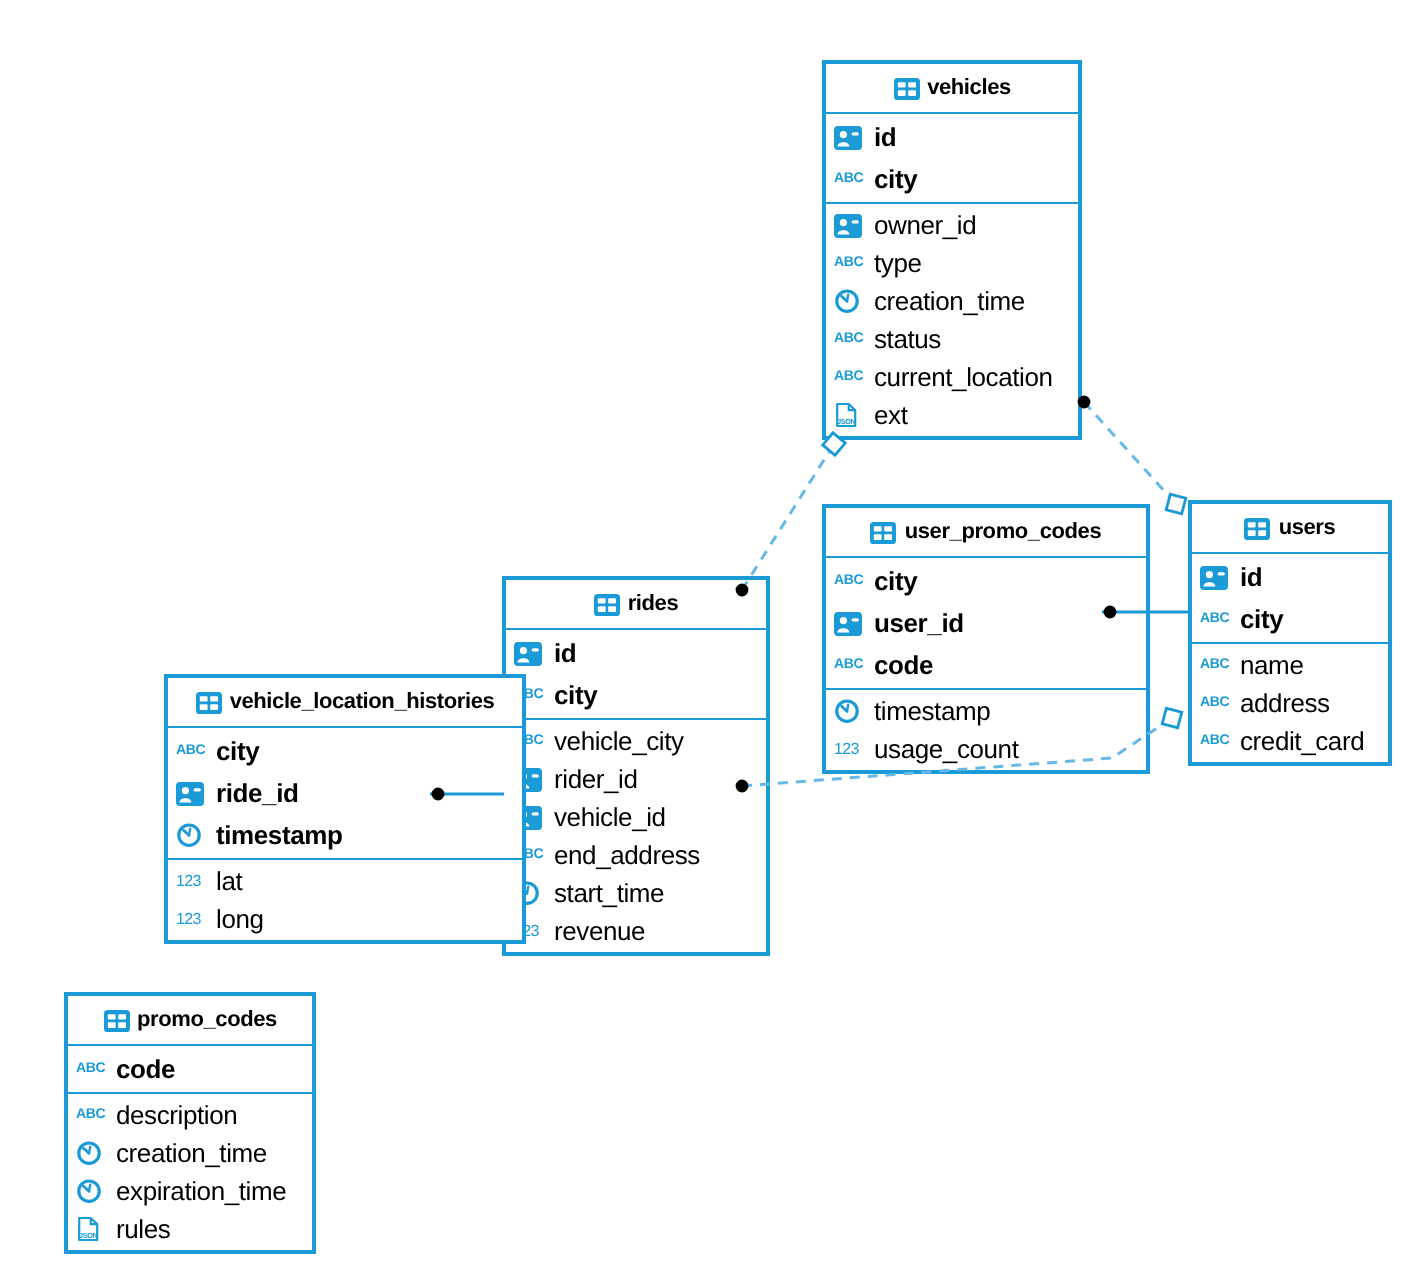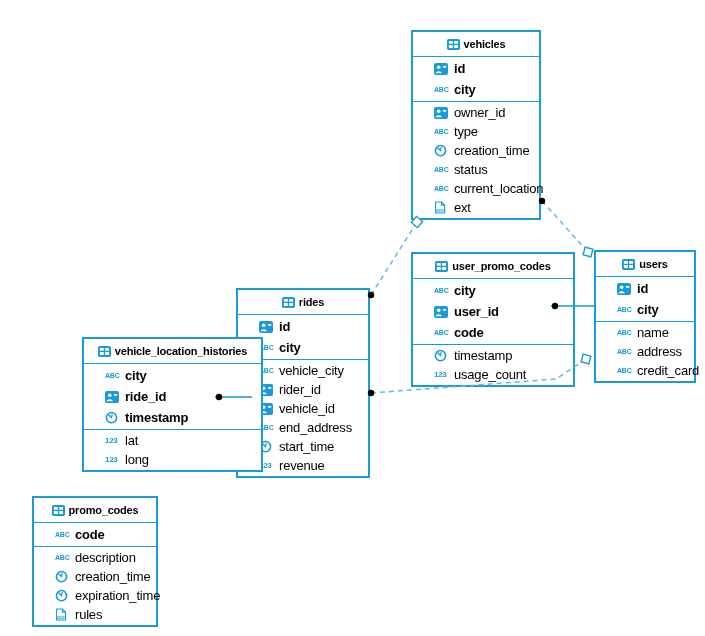--- a/index.html
+++ b/index.html
@@ -10,35 +10,35 @@
   #lines-layer{position:absolute;left:0;top:0;width:705px;height:636px;z-index:3;pointer-events:none;}
   .entity{
     position:absolute;background:#ffffff;border:2px solid var(--blue);
     box-sizing:border-box;z-index:2;
   }
   .entity-header{
     height:24px;display:flex;align-items:center;justify-content:center;gap:4px;
     border-bottom:1px solid var(--blue);font-size:11px;letter-spacing:-0.2px;color:#000;
     white-space:nowrap;padding:0 2px;font-weight:bold;
   }
-  .section{padding:1px 17px;}
+  .section{padding:1px 0;}
   .section.pk{border-bottom:1px solid var(--blue);}
   .col-row{
     display:flex;align-items:center;height:19px;padding-left:4px;gap:3px;
     font-size:13px;letter-spacing:-0.2px;color:#000;white-space:nowrap;
   }
   .col-row.pk-row{height:21px;font-weight:700;}
   .type-icon{
     width:17px;min-width:17px;height:14px;display:inline-flex;align-items:center;justify-content:flex-start;
   }
   .glyph-text{
     font-size:7px;font-weight:800;color:var(--blue);letter-spacing:-0.2px;line-height:1;
   }
   .glyph-num{
-    font-size:8px;font-weight:700;color:var(--blue);letter-spacing:-0.3px;line-height:1;
+    font-size:8px;font-weight:400;color:var(--blue);letter-spacing:-0.3px;line-height:1;
   }
 </style>
 </head>
 <body>
 
 <div id="canvas" style="--blue: #1a9ad6;">
   <svg id="lines-layer" viewBox="0 0 705 636" xmlns="http://www.w3.org/2000/svg">
       <g>
         <polyline points="215,397 252,397" fill="none" stroke="#1a9ad6" stroke-width="1.5"></polyline>
         <circle cx="219" cy="397" r="3.2" fill="#000000"></circle>
@@ -251,21 +251,21 @@
             <span>address</span>
           </div>
           <div class="col-row">
             <span class="type-icon">
               <span class="glyph-text">ABC</span>
             </span>
             <span>credit_card</span>
           </div>
         </div>
       </div>
-      <div class="entity" style="left: 236px; top: 288px; width: 134px;">
+      <div class="entity" style="left: 251px; top: 288px; width: 134px;">
         <div class="entity-header">
           <span class="type-icon" style="min-width: 13px; width: 13px;">
     <svg width="13" height="11" viewBox="0 0 13 11">
       <rect width="13" height="11" rx="1.8" fill="#1a9ad6"></rect>
       <rect x="1.9" y="2.1" width="3.9" height="2.7" rx="0.5" fill="#fff"></rect>
       <rect x="7.1" y="2.1" width="3.9" height="2.7" rx="0.5" fill="#fff"></rect>
       <rect x="1.9" y="6.1" width="3.9" height="2.9" rx="0.5" fill="#fff"></rect>
       <rect x="7.1" y="6.1" width="3.9" height="2.9" rx="0.5" fill="#fff"></rect>
     </svg>
           </span>

